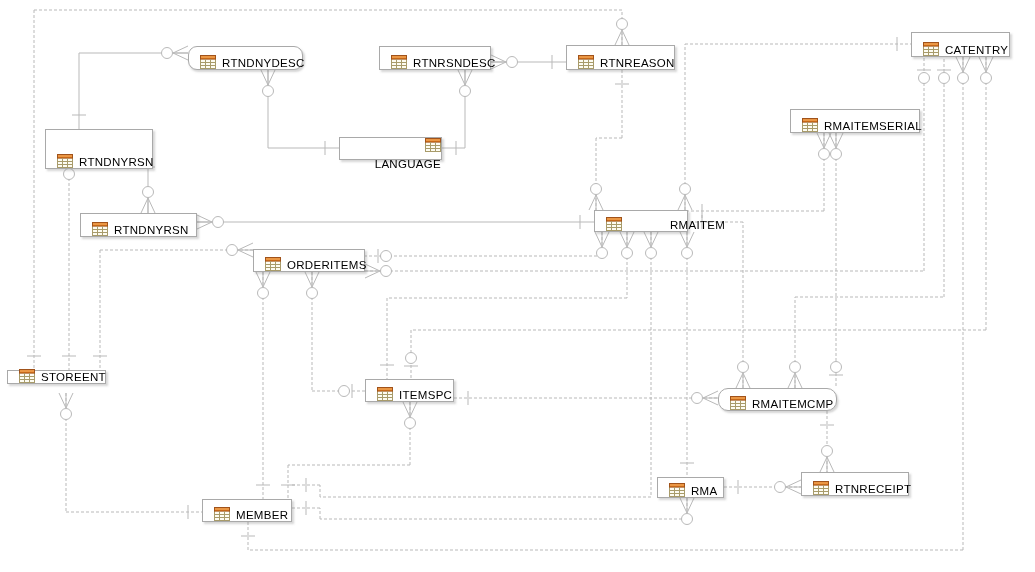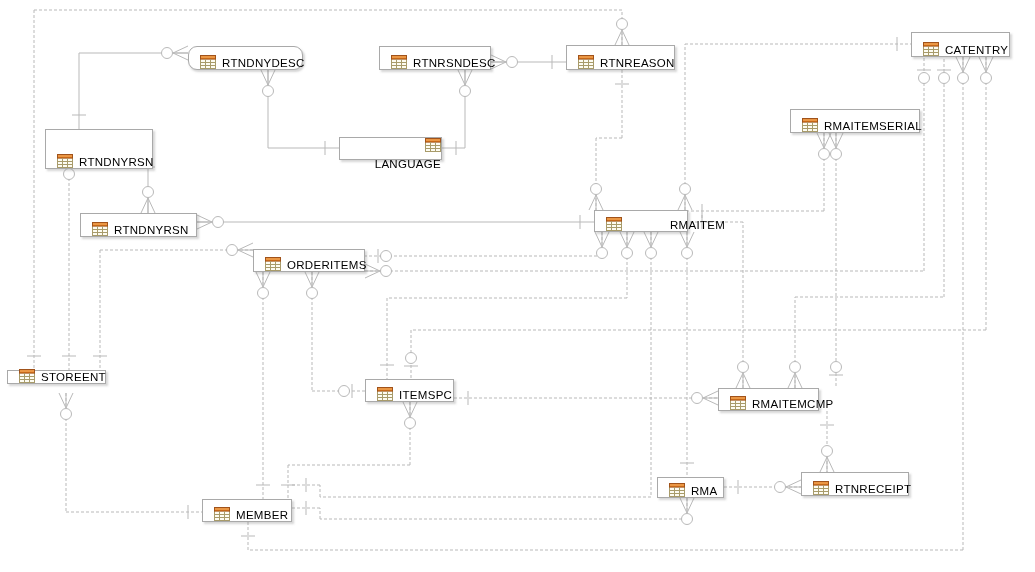--- a/index.html
+++ b/index.html
@@ -452,21 +452,21 @@
         <rect x="0.5" y="0.5" width="15" height="13" fill="#fdfcf2" stroke="#a89b6a"></rect>
         <rect x="0.5" y="0.5" width="15" height="3.6" fill="#e07818" stroke="#a0521a"></rect>
         <line x1="1" y1="2" x2="15" y2="2" stroke="#f5b570" stroke-width="1"></line>
         <line x1="5.5" y1="4" x2="5.5" y2="13.5" stroke="#a89b6a"></line>
         <line x1="10.5" y1="4" x2="10.5" y2="13.5" stroke="#a89b6a"></line>
         <line x1="0.5" y1="7.5" x2="15.5" y2="7.5" stroke="#a89b6a"></line>
         <line x1="0.5" y1="10.5" x2="15.5" y2="10.5" stroke="#a89b6a"></line>
       </svg>
       <span class="label">ITEMSPC</span>
     </div>
-    <div class="entity" style="left: 718px; top: 388px; width: 101px; height: 23px;">
+    <div class="entity" style="left: 718px; top: 388px; width: 119px; height: 23px; border-radius: 10px;">
       <svg width="16" height="14" viewBox="0 0 16 14">
         <rect x="0.5" y="0.5" width="15" height="13" fill="#fdfcf2" stroke="#a89b6a"></rect>
         <rect x="0.5" y="0.5" width="15" height="3.6" fill="#e07818" stroke="#a0521a"></rect>
         <line x1="1" y1="2" x2="15" y2="2" stroke="#f5b570" stroke-width="1"></line>
         <line x1="5.5" y1="4" x2="5.5" y2="13.5" stroke="#a89b6a"></line>
         <line x1="10.5" y1="4" x2="10.5" y2="13.5" stroke="#a89b6a"></line>
         <line x1="0.5" y1="7.5" x2="15.5" y2="7.5" stroke="#a89b6a"></line>
         <line x1="0.5" y1="10.5" x2="15.5" y2="10.5" stroke="#a89b6a"></line>
       </svg>
       <span class="label">RMAITEMCMP</span>

